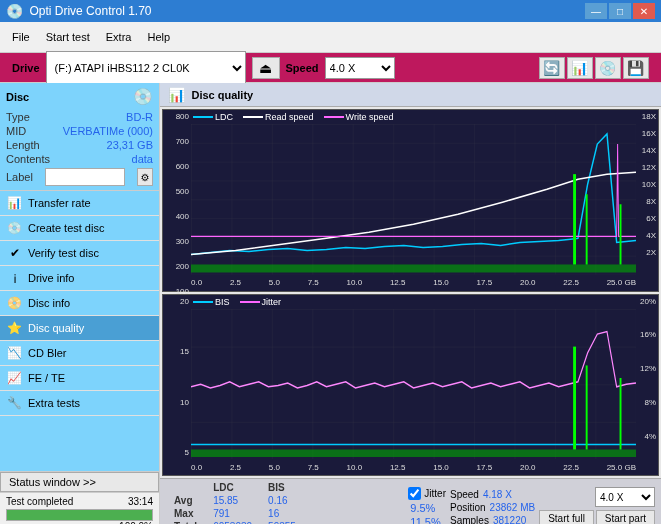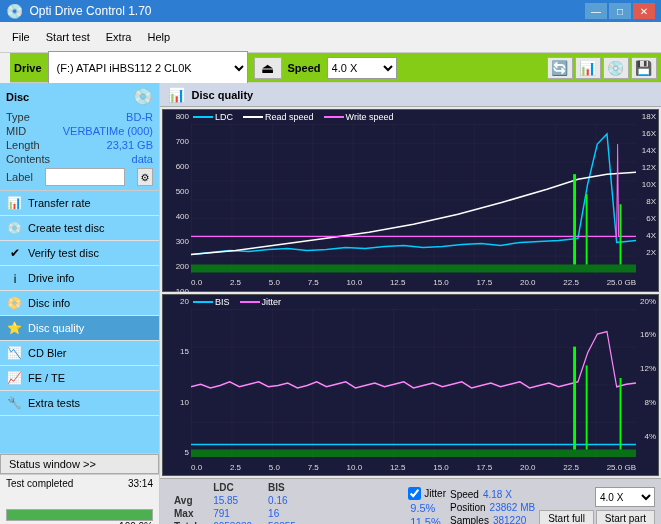--- a/index.html
+++ b/index.html
@@ -10,21 +10,21 @@
     .titlebar-title { display: flex; align-items: center; gap: 6px; }
     .titlebar-controls { display: flex; gap: 2px; }
     .titlebar-btn { width: 22px; height: 16px; background: #5a9fd4; border: none; color: white; font-size: 10px; cursor: pointer; display: flex; align-items: center; justify-content: center; }
     .titlebar-btn.close { background: #e05a4e; }
     
     
     .menubar { background: #f0f0f0; height: 20px; display: flex; align-items: center; padding: 15px 4px; border-bottom: 1px solid #ccc; }
     .menu-item { padding: 2px 8px; font-size: 11px; cursor: pointer; }
     
     
-    .drivebar { background: #84cc16; height: 30px; display: flex; align-items: center; padding: 0 4px; border-bottom: 1px solid #ccc; gap: 6px; margin-left: 10px; }
+    .drivebar { background: #be185d; height: 30px; display: flex; align-items: center; padding: 0 12px; border-bottom: 1px solid #ccc; gap: 6px; }
     .drive-label { font-size: 11px; font-weight: bold; }
     .drive-select { height: 34px; font-size: 11px; min-width: 200px; background: white; border: 1px solid #999; padding: 0 4px; }
     .eject-btn { width: 28px; height: 22px; background: #e8e8e8; border: 1px solid #aaa; cursor: pointer; display: flex; align-items: center; justify-content: center; font-size: 14px; }
     .speed-label { font-size: 11px; font-weight: bold; }
     .speed-select { height: 22px; font-size: 11px; width: 70px; background: white; border: 1px solid #999; }
     .toolbar-icons { display: flex; gap: 2px; margin-left: auto; }
     .toolbar-icon-btn { width: 26px; height: 22px; background: #e8e8e8; border: 1px solid #aaa; cursor: pointer; display: flex; align-items: center; justify-content: center; font-size: 14px; }
     
     
     .main { display: flex; height: calc(524px - 22px - 20px - 30px); }
@@ -216,21 +216,21 @@
         <span>Extra tests</span>
       </div>
     </div>
 
     <div style="border-top: 1px solid #ccc;">
       <div class="status-btn">
         <span>Status window &gt;&gt;</span>
       </div>
 
       <div class="progress-area">
-        <div style="display:flex; justify-content:space-between; margin-bottom:20px;text-align:center;">
+        <div style="display:flex; justify-content:space-between; margin-bottom:2px;text-align:center;">
           <span style="font-size:10px;">Test completed</span>
           <span style="font-size:10px;">33:14</span>
         </div>
         <div class="progress-bar-outer">
           <div class="progress-bar-inner" style="width:100%;"></div>
         </div>
         <div style="display:flex; justify-content:flex-end; font-size:10px;">
           <span>100.0%</span>
         </div>
       </div>

